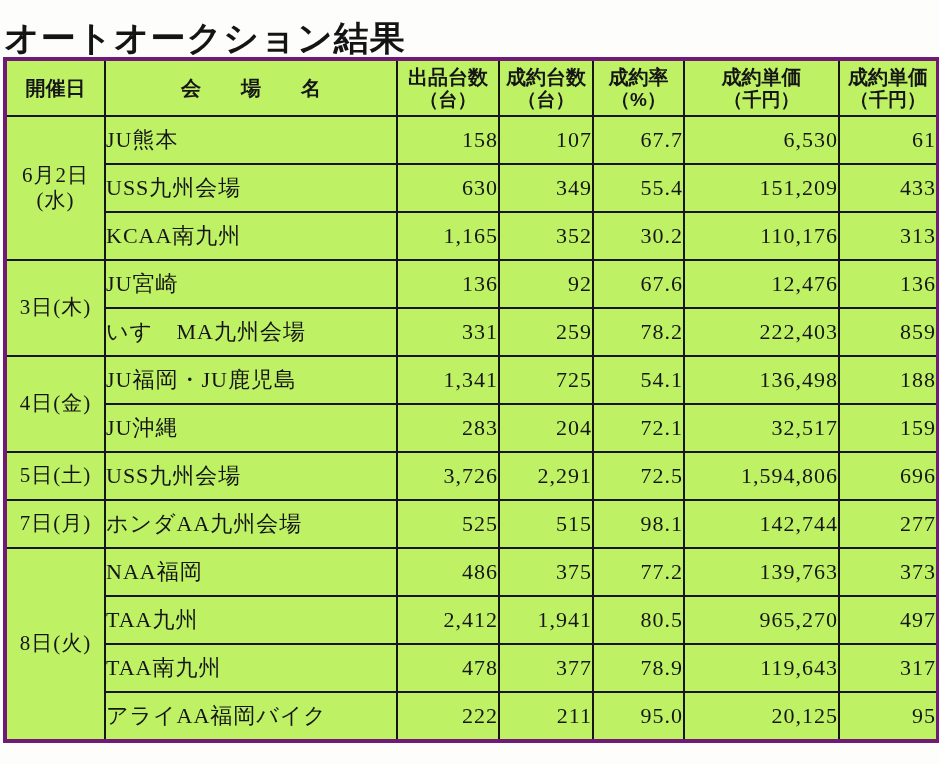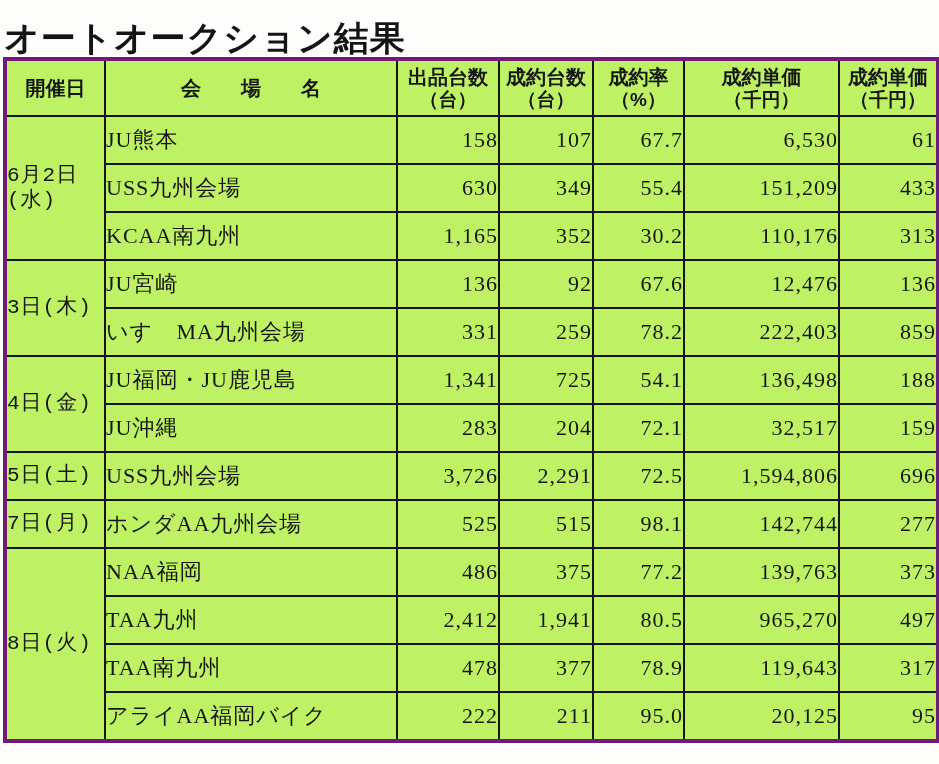--- a/index.html
+++ b/index.html
@@ -42,23 +42,23 @@
     font-family: "Liberation Sans", "DejaVu Sans", sans-serif;
     font-weight: bold;
     font-size: 20px;
     text-align: center;
     vertical-align: middle;
     height: 54px;
     line-height: 1.15;
   }
   th.head .unit { display: block; font-size: 19px; }
   td.date-cell {
-    font-family: Liberation Mono, monospace;
+    font-family: Liberation Serif, serif;
     font-size: 21px;
-    text-align: left;
+    text-align: center;
     vertical-align: middle;
     line-height: 1.2;
     letter-spacing: 1px;
   }
   td.venue-cell {
     font-family: "Liberation Serif", "DejaVu Serif", serif;
     font-weight: 400;
     font-size: 22px;
     text-align: left;
     vertical-align: middle;

